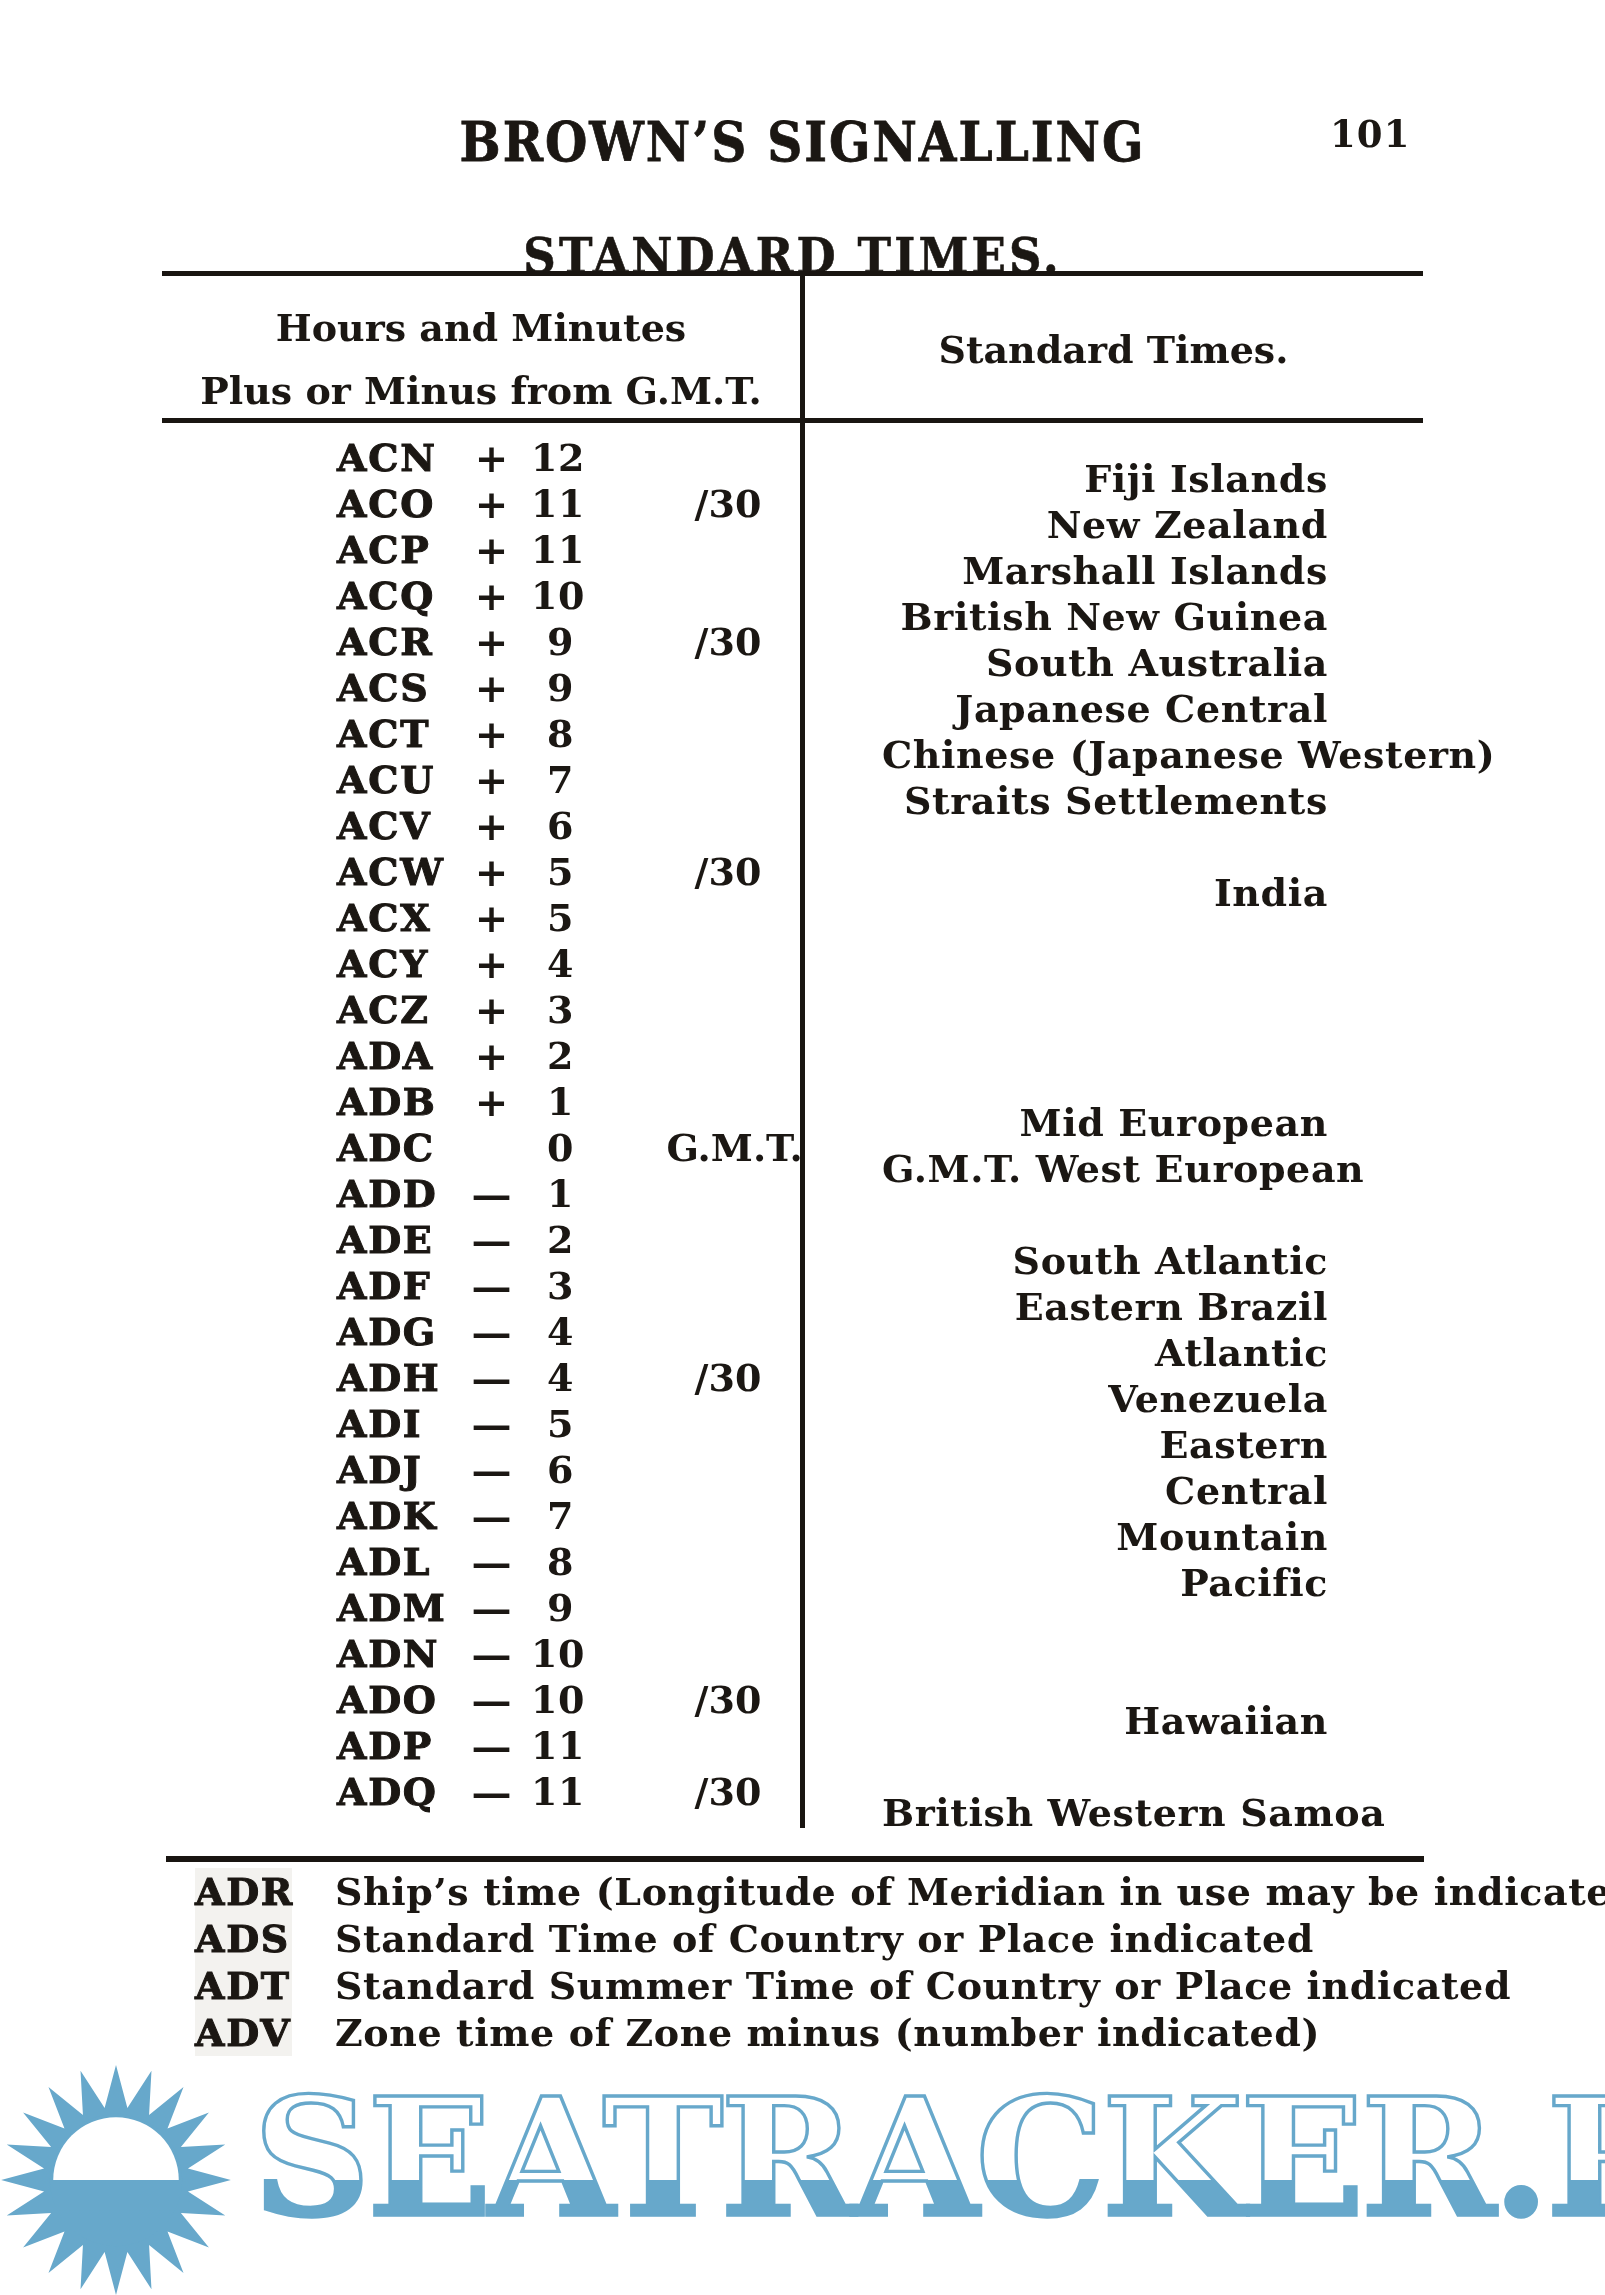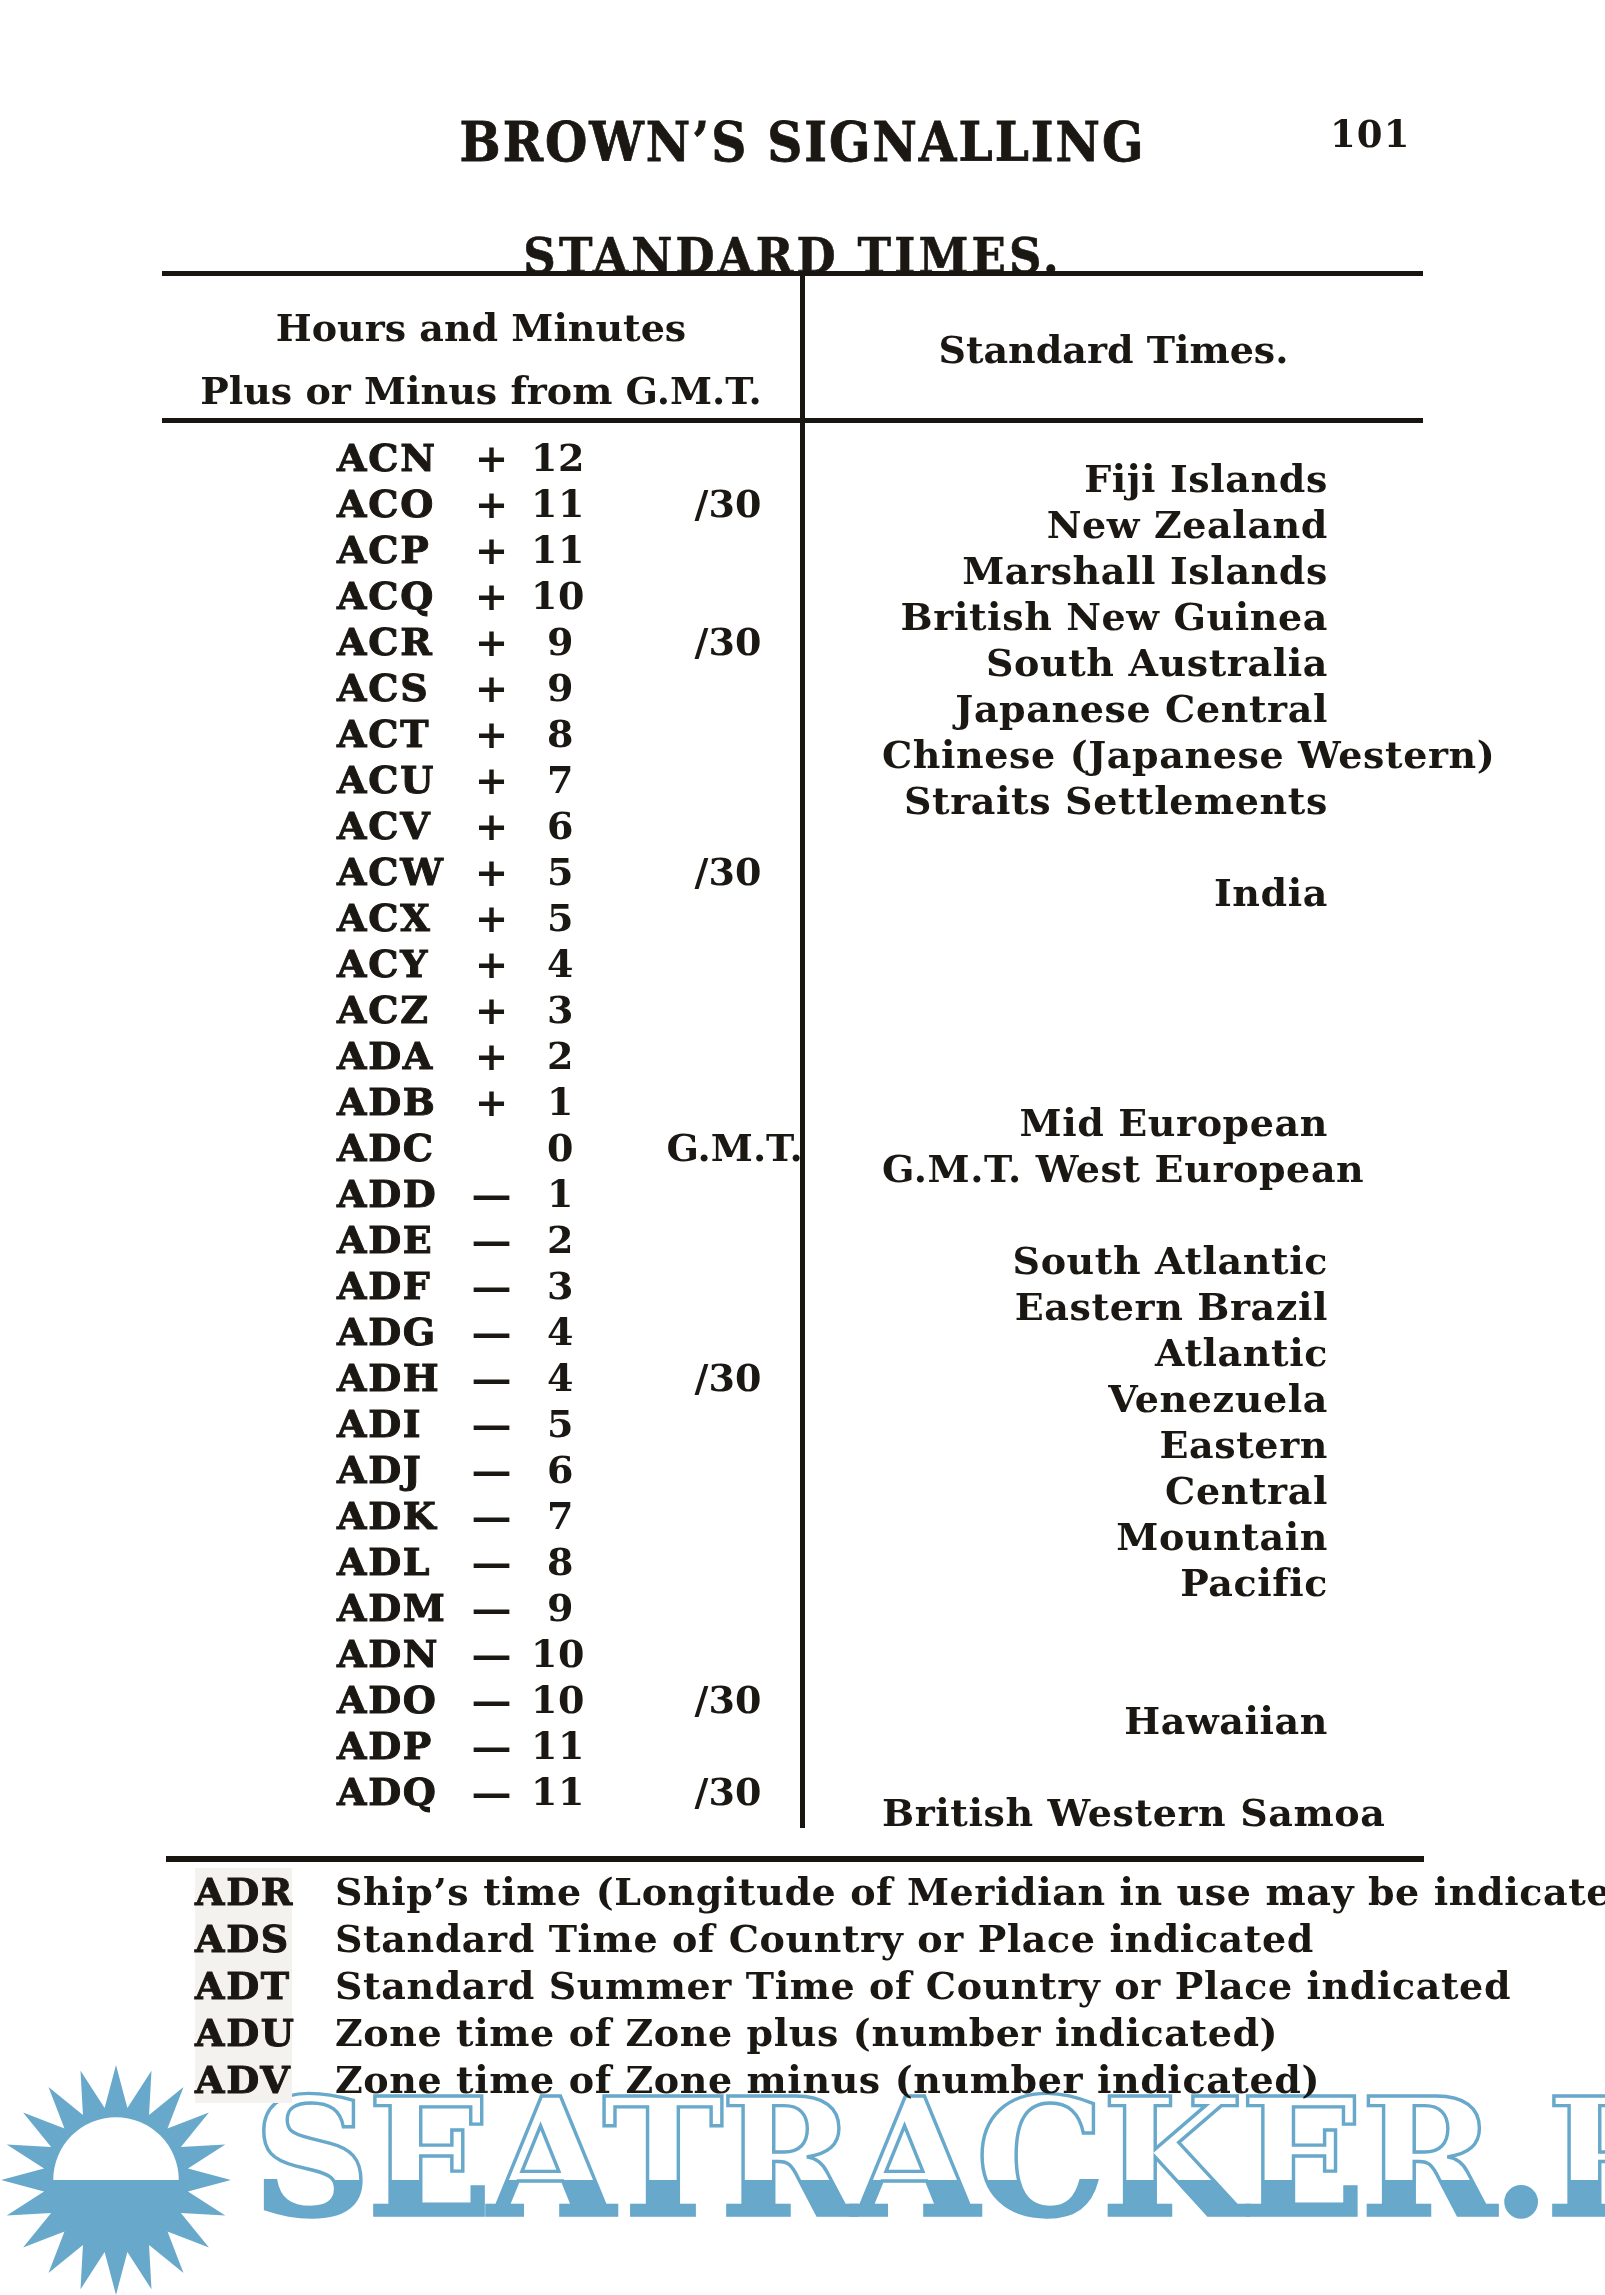--- a/index.html
+++ b/index.html
@@ -452,26 +452,20 @@
       <span class="text">Standard Time of Country or Place indicated</span>
     </div>
 
     <div class="n-row">
       <span class="pad"></span>
       <span class="code">ADT</span>
       <span class="gap"></span>
       <span class="text">Standard Summer Time of Country or Place indicated</span>
     </div>
 
-    <div class="n-row">
-      <span class="pad"></span>
-      <span class="code">ADU</span>
-      <span class="gap"></span>
-      <span class="text">Zone time of Zone plus (number indicated)</span>
-    </div>
 
     <div class="n-row">
       <span class="pad"></span>
       <span class="code">ADV</span>
       <span class="gap"></span>
       <span class="text">Zone time of Zone minus (number indicated)</span>
     </div>
   </div>
 
 <svg class="abs wm-sun" width="232" height="232" viewBox="0 0 414 414">

